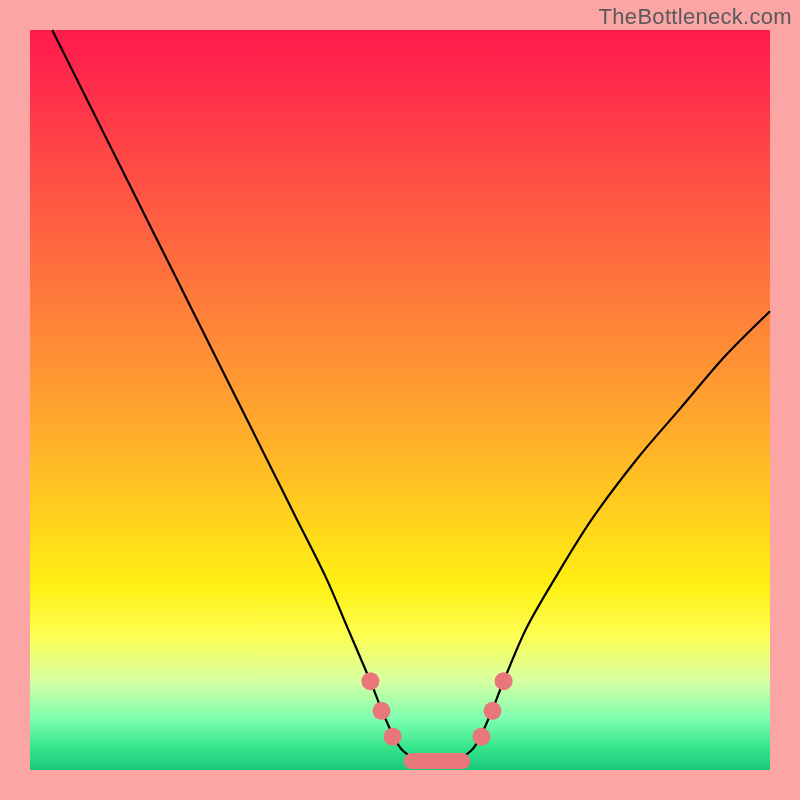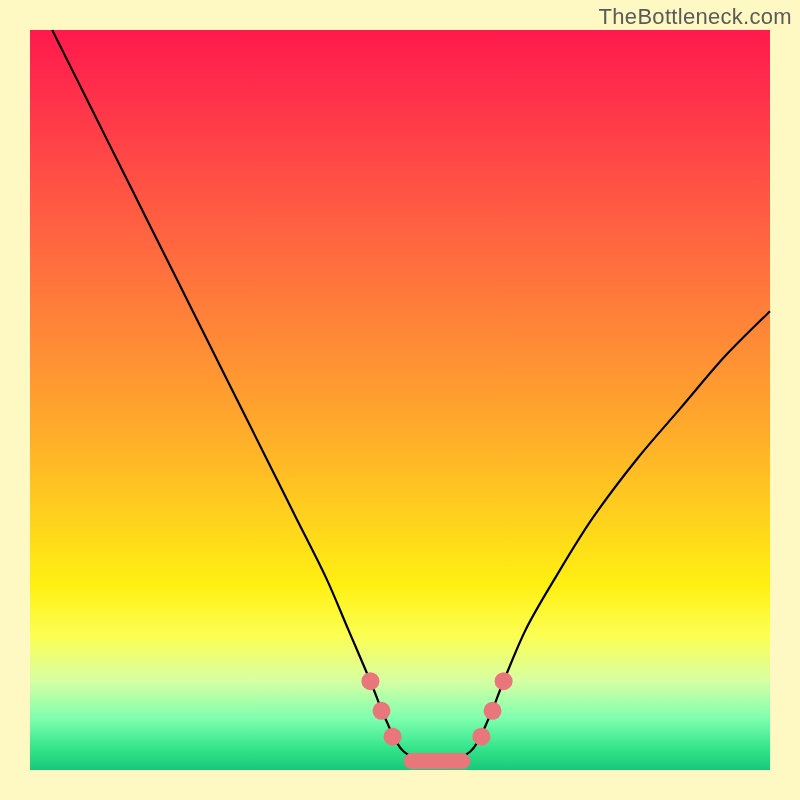--- a/index.html
+++ b/index.html
@@ -7,21 +7,21 @@
     padding: 0;
     width: 800px;
     height: 800px;
     overflow: hidden;
     background: #000;
     font-family: Arial, Helvetica, sans-serif;
   }
   .frame {
     position: absolute;
     inset: 0;
-    background: #fef9c3;
+    background: #fca5a5;
   }
   .plot-area {
     position: absolute;
     left: 30px;
     top: 30px;
     width: 740px;
     height: 740px;
     
     background: linear-gradient(
       to bottom,

